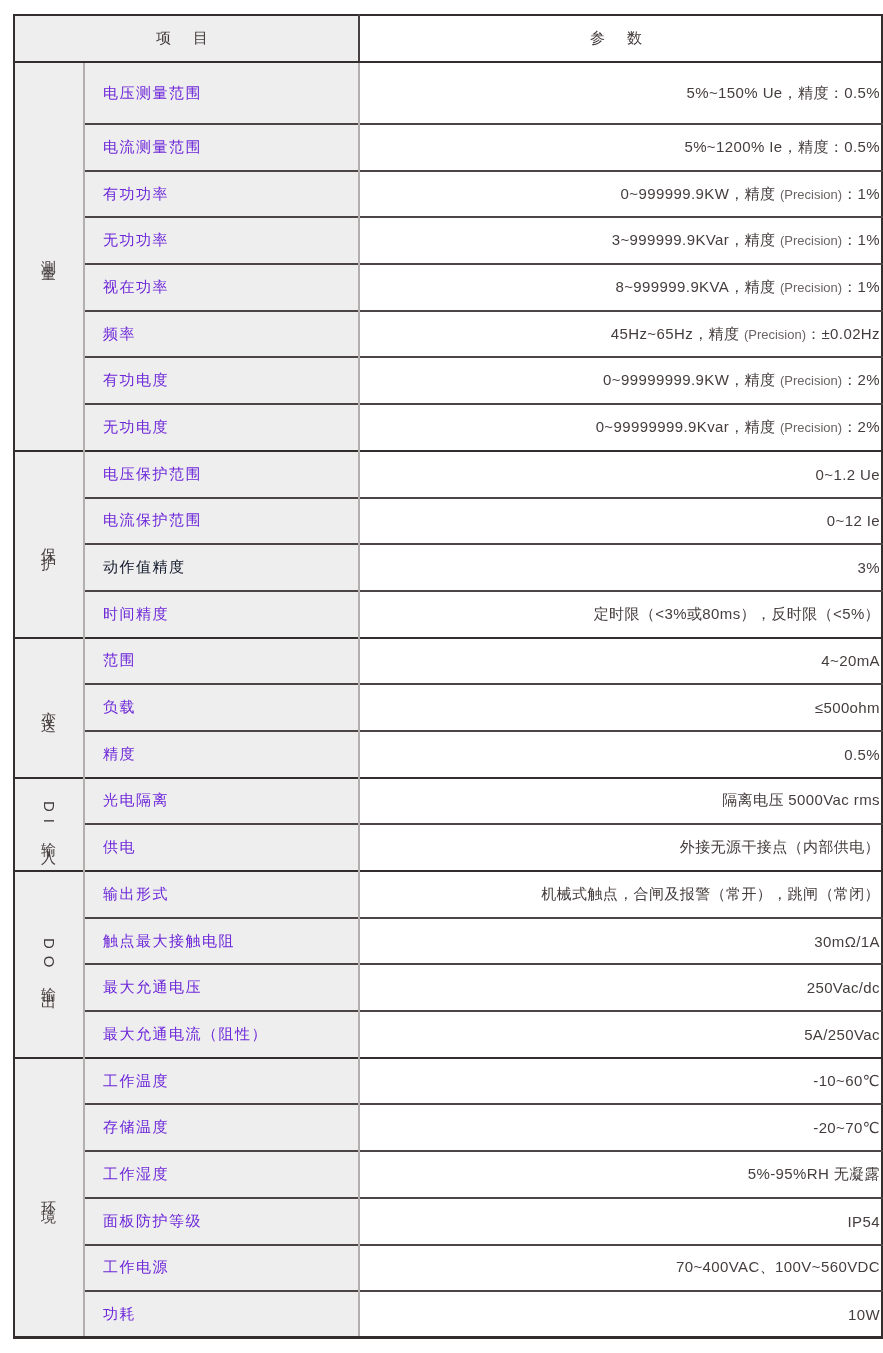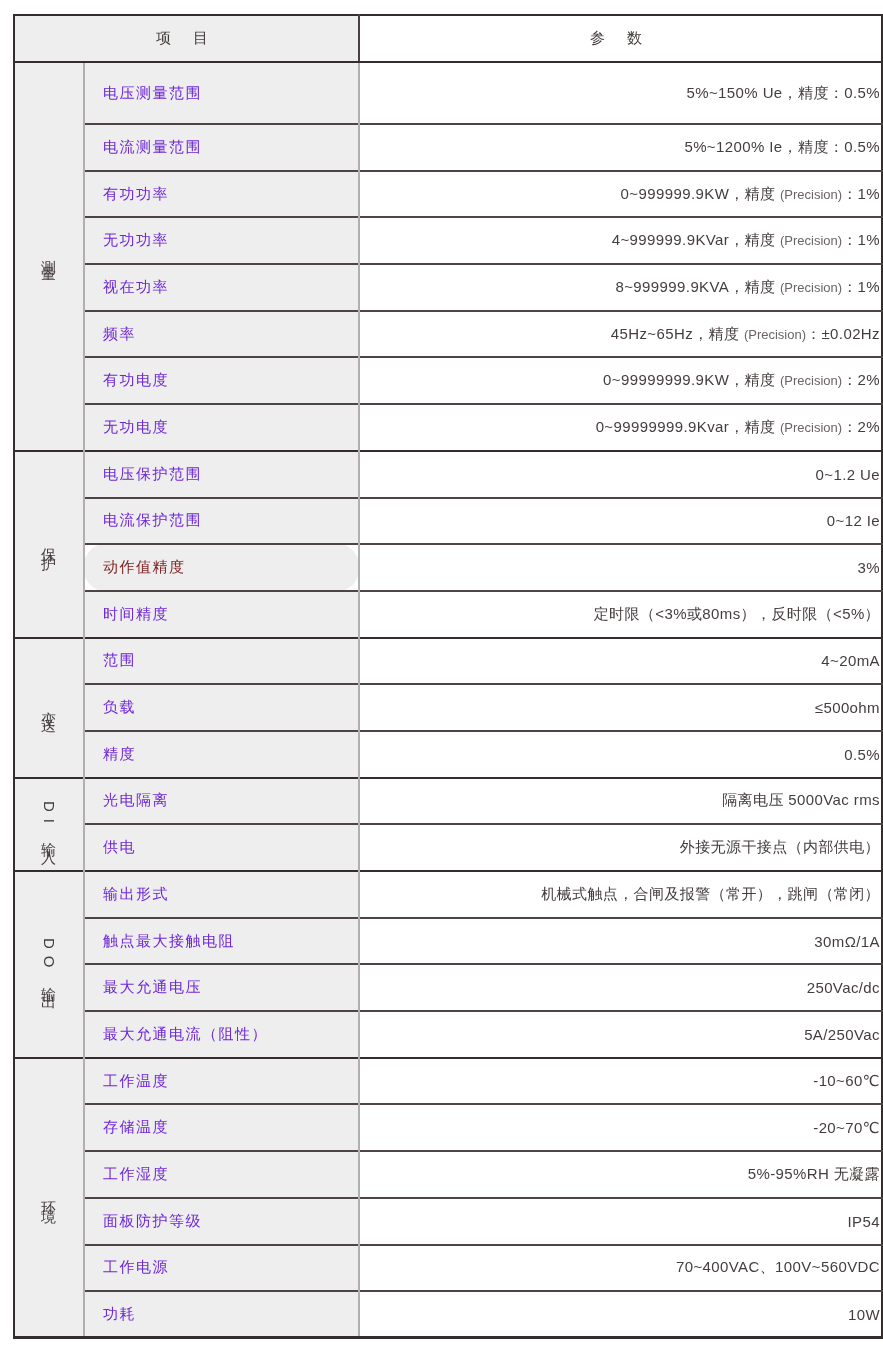--- a/index.html
+++ b/index.html
@@ -39,21 +39,21 @@
   td.cat .vtext{
     display:inline-block;
     writing-mode:vertical-rl;text-orientation:mixed;
     letter-spacing:7px;font-size:15px;color:#443c3c;line-height:1;
   }
   td.item{
     background:#efeeee;text-align:left;padding:0 6px 0 18px;
     letter-spacing:1.5px;color:#6d28d9;
     border-right:2px solid #b3afaf;
   }
-  td.item.muted{color:#7f1d1d;border-radius:21px;}
+  td.item.muted{color:#0f172a;}
   td.val{
     background:#ffffff;text-align:right;letter-spacing:0.4px;
   }
   
   tbody tr.first td{border-top:2px solid #332d2d;}
   
   tbody tr.sep td.item, tbody tr.sep td.val{border-top:2px solid #4d4545;}
 
   .note{font-size:13px;color:#6b6464;letter-spacing:0;}
 </style>
@@ -82,21 +82,21 @@
       <tr class="sep">
         <td class="item">电流测量范围</td>
         <td class="val"><span class="seg">5%~1200% Ie，精度：0.5%</span></td>
       </tr>
       <tr class="sep">
         <td class="item">有功功率</td>
         <td class="val"><span class="seg">0~999999.9KW，精度 </span><span class="note">(Precision)</span><span class="seg">：1%</span></td>
       </tr>
       <tr class="sep">
         <td class="item">无功功率</td>
-        <td class="val"><span class="seg">4~999999.9KVar，精度 </span><span class="note">(Precision)</span><span class="seg">：1%</span></td>
+        <td class="val"><span class="seg">3~999999.9KVar，精度 </span><span class="note">(Precision)</span><span class="seg">：1%</span></td>
       </tr>
       <tr class="sep">
         <td class="item">视在功率</td>
         <td class="val"><span class="seg">8~999999.9KVA，精度 </span><span class="note">(Precision)</span><span class="seg">：1%</span></td>
       </tr>
       <tr class="sep">
         <td class="item">频率</td>
         <td class="val"><span class="seg">45Hz~65Hz，精度 </span><span class="note">(Precision)</span><span class="seg">：±0.02Hz</span></td>
       </tr>
       <tr class="sep">

